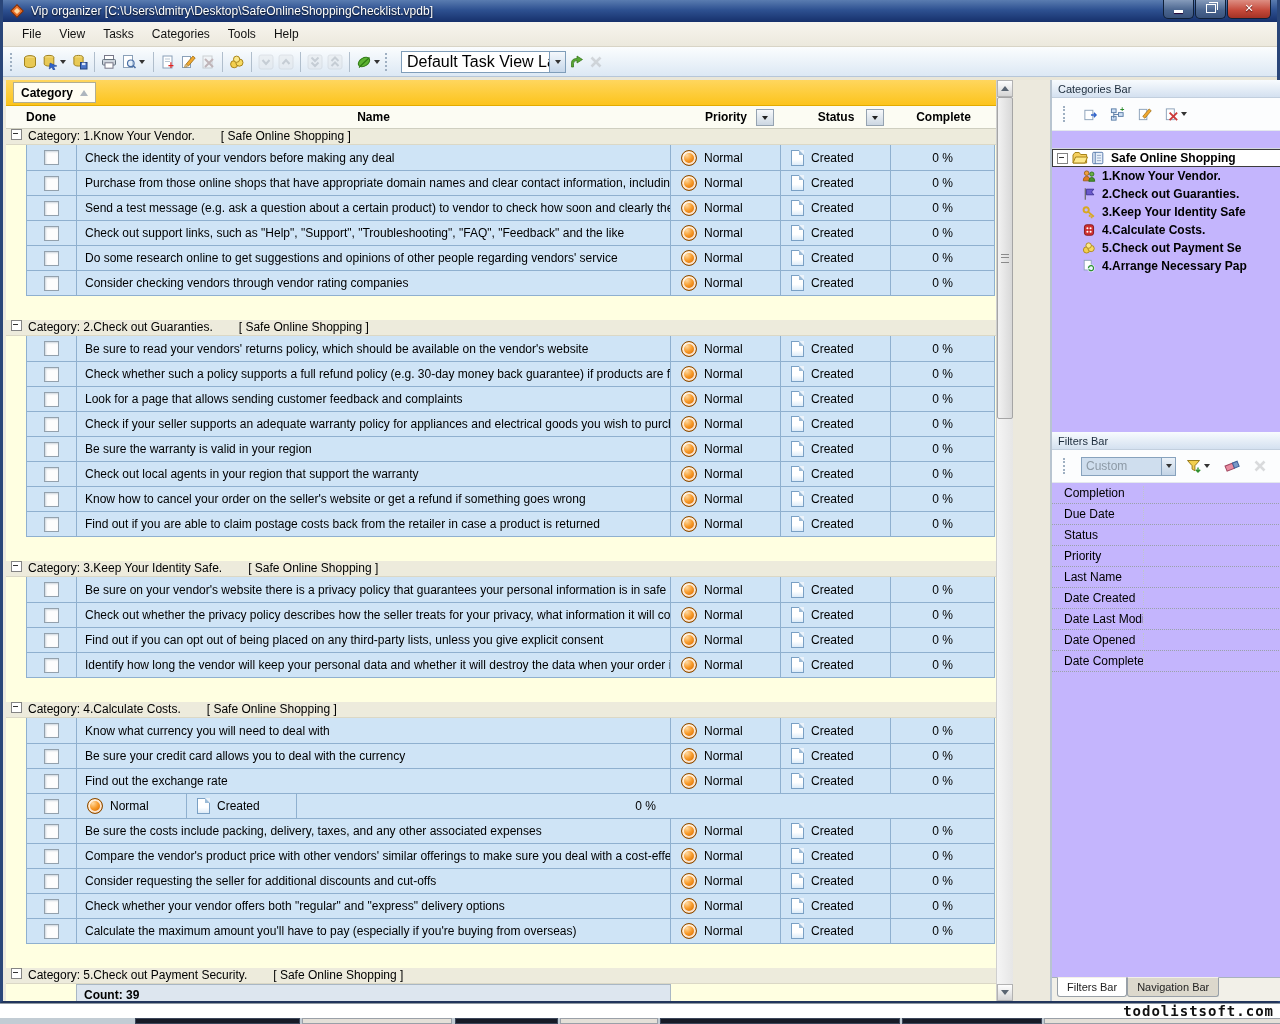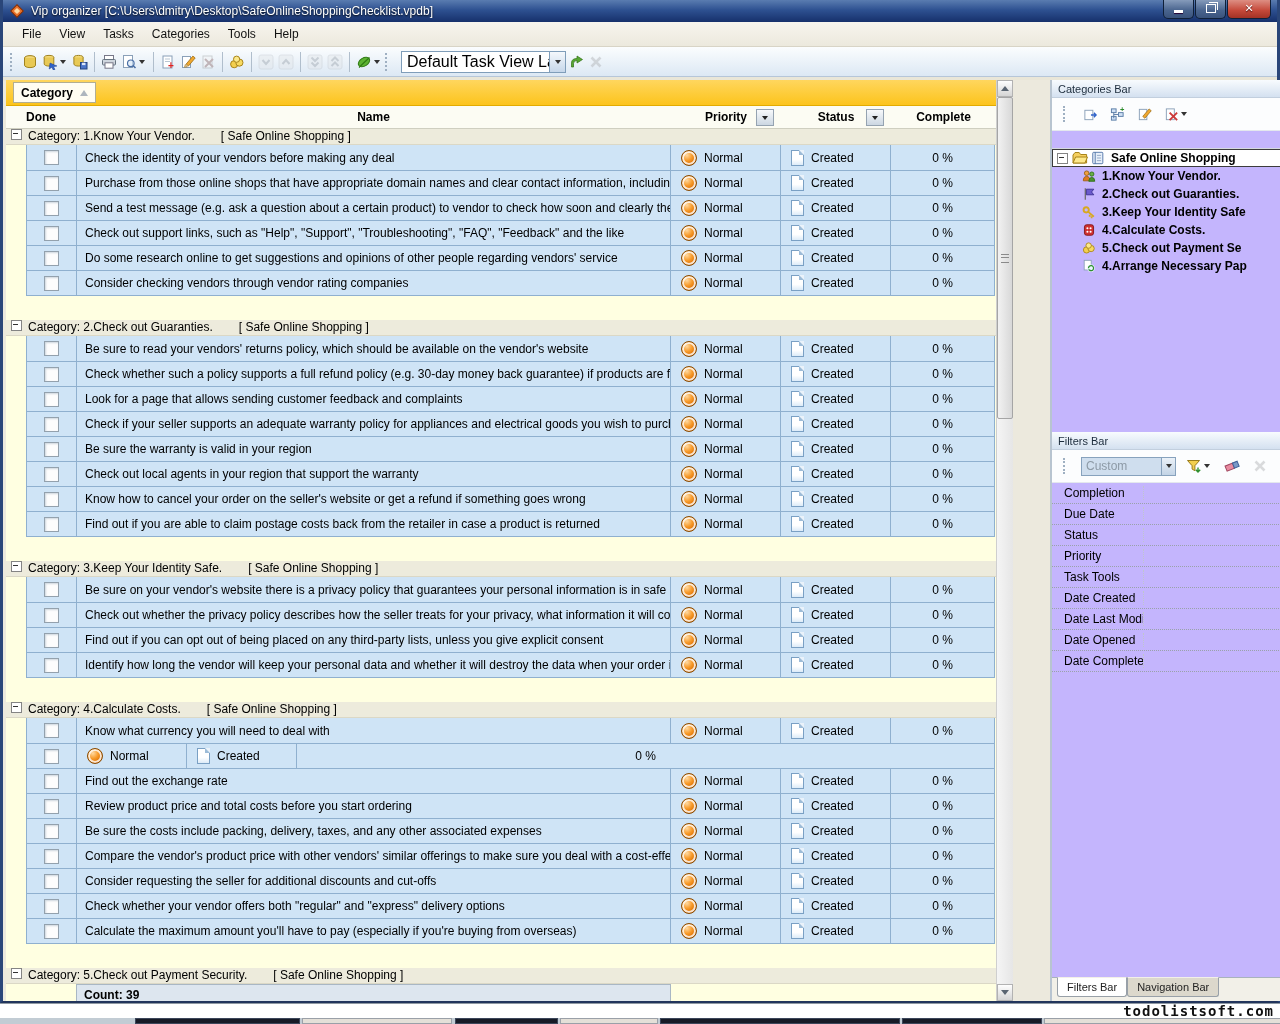--- a/index.html
+++ b/index.html
@@ -550,38 +550,38 @@
               </span>
               <span class="c c-name">Know what currency you will need to deal with</span>
               <span class="c c-prio"><span class="prio-ico"></span>Normal</span>
               <span class="c c-status"><span class="doc-ico"></span>Created</span>
               <span class="c c-comp">0 %</span>
             </div>
             <div class="task-row">
               <span class="c c-done">
                 <span class="cb"></span>
               </span>
+              <span class="c c-name">Be sure your credit card allows you to deal with the currency</span>
               <span class="c c-prio"><span class="prio-ico"></span>Normal</span>
               <span class="c c-status"><span class="doc-ico"></span>Created</span>
               <span class="c c-comp">0 %</span>
             </div>
             <div class="task-row">
               <span class="c c-done">
                 <span class="cb"></span>
               </span>
               <span class="c c-name">Find out the exchange rate</span>
               <span class="c c-prio"><span class="prio-ico"></span>Normal</span>
               <span class="c c-status"><span class="doc-ico"></span>Created</span>
               <span class="c c-comp">0 %</span>
             </div>
             <div class="task-row">
               <span class="c c-done">
                 <span class="cb"></span>
               </span>
-              <span class="c c-name">Review product price and total costs before you start ordering</span>
               <span class="c c-prio"><span class="prio-ico"></span>Normal</span>
               <span class="c c-status"><span class="doc-ico"></span>Created</span>
               <span class="c c-comp">0 %</span>
             </div>
             <div class="task-row">
               <span class="c c-done">
                 <span class="cb"></span>
               </span>
               <span class="c c-name">Be sure the costs include packing, delivery, taxes, and any other associated expenses</span>
               <span class="c c-prio"><span class="prio-ico"></span>Normal</span>
@@ -882,21 +882,21 @@
               </span>
             </div>
             <div class="frow">
               <span class="flabel">Priority</span>
               <span class="fval"></span>
               <span class="fdd">
                 <span class="dd-arrow"></span>
               </span>
             </div>
             <div class="frow">
-              <span class="flabel">Task Tools</span>
+              <span class="flabel">Last Name</span>
               <span class="fval"></span>
             </div>
             <div class="frow">
               <span class="flabel">Date Created</span>
               <span class="fval"></span>
               <span class="fdd">
                 <span class="dd-arrow"></span>
               </span>
             </div>
             <div class="frow">

